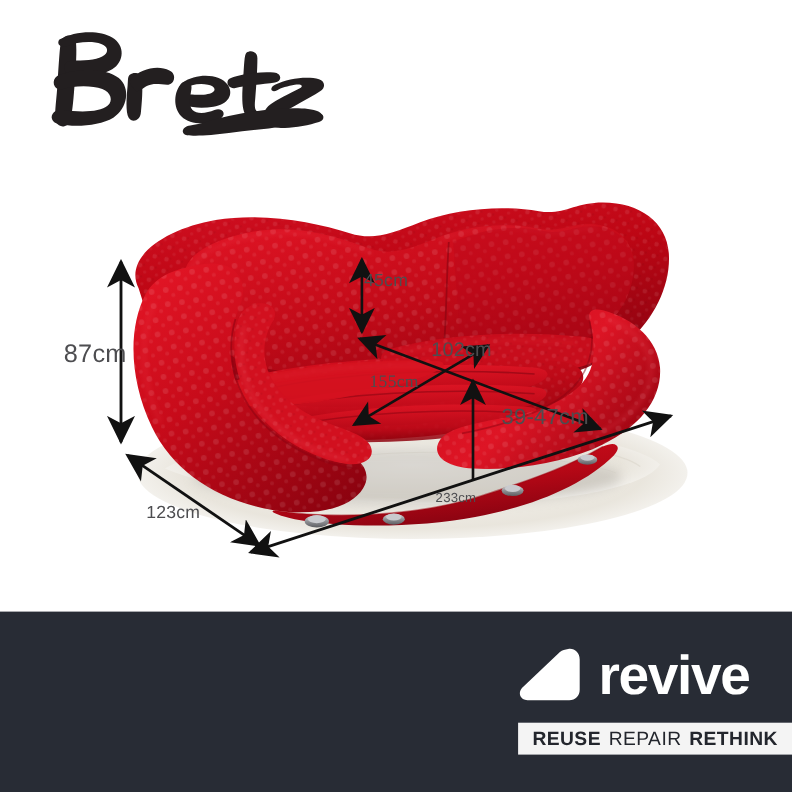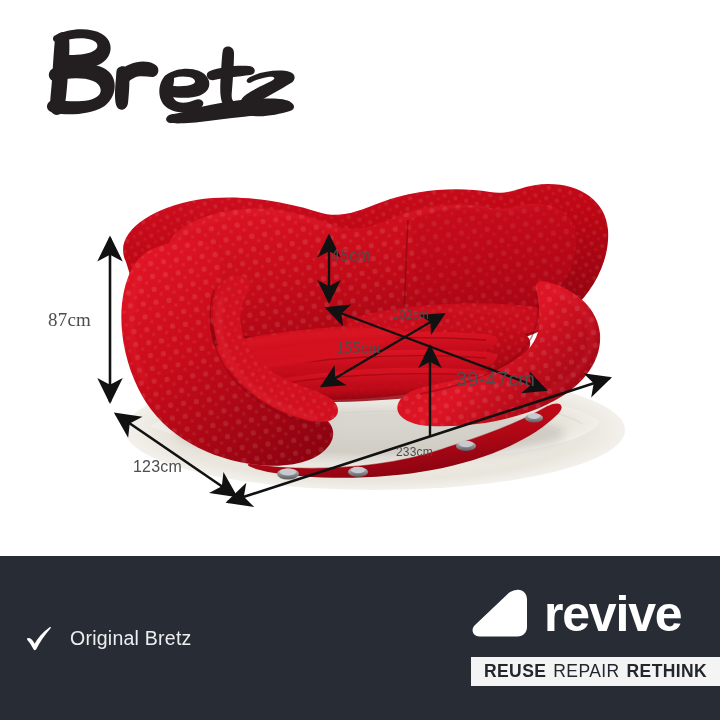--- a/index.html
+++ b/index.html
@@ -35,24 +35,24 @@
   .dim-label {
     position: absolute;
     color: #4d4d50;
     font-family: "Liberation Sans", sans-serif;
     font-weight: 400;
     white-space: nowrap;
     letter-spacing: .2px;
     line-height: 1;
     text-align: right;
   }
-  #dim-height    { left: 48px;  top: 310px; font-size: 19px; font-family: Liberation Serif, serif; }
+  #dim-height    { left: 58px;  top: 310px; font-size: 23px; }
   #dim-depth     { left: 133px; top: 459px; font-size: 16px; }
   #dim-backrest  { left: 331px; top: 248px; font-size: 16px; }
-  #dim-seatdepth { left: 392px; top: 309px; font-size: 12px; }
+  #dim-seatdepth { left: 392px; top: 309px; font-size: 18px; }
   #dim-seatwidth { left: 336px; top: 340px; font-size: 16px; font-family: Liberation Serif, serif; }
   #dim-seatheight{ left: 456px; top: 369px; font-size: 20px; }
   #dim-width     { left: 396px; top: 446px; font-size: 12px; }
 
   
   #footer {
     position: absolute;
     left: 0; top: 556px;
     width: 720px; height: 164px;
     background: #282c35;
@@ -435,31 +435,20 @@
   <div class="dim-label" id="dim-backrest">45cm</div>
   <div class="dim-label" id="dim-seatdepth">102cm</div>
   <div class="dim-label" id="dim-seatwidth">155cm</div>
   <div class="dim-label" id="dim-seatheight">39-47cm</div>
   <div class="dim-label" id="dim-width">233cm</div>
 
   <div id="footer">
 
     <div id="features">
 
-      <div class="feature-row">
-        <span class="check-icon">
-          <svg viewBox="0 0 26 26" xmlns="http://www.w3.org/2000/svg">
-            <path d="M1.5 13.2 C3.4 12.4 5.2 13.6 6.6 15.4 C7.4 16.4 8.1 17.6 8.6 18.7
-                     C11.4 13.4 16.4 7.2 23.6 2.2 C24.6 1.5 25.4 2.4 24.6 3.3
-                     C18.6 10.1 13.6 17.4 10.4 24.1 C9.7 25.5 8.2 25.6 7.5 24.3
-                     C6.1 21.5 4.2 18.1 2.0 15.7 C1.0 14.6 0.7 13.5 1.5 13.2 Z" fill="#ffffff"></path>
-          </svg>
-        </span>
-        <span class="feature-text">Original Bretz</span>
-      </div>
 
 
 
     </div>
 
     <div id="revive-block">
       <div id="revive-lockup">
         <span id="revive-mark">
           <svg viewBox="0 0 60 56" xmlns="http://www.w3.org/2000/svg">
             <path d="M46.5 4 C52 3 57 7 57 13.5 L57 41 C57 46.5 53 50.5 47.5 50.5

